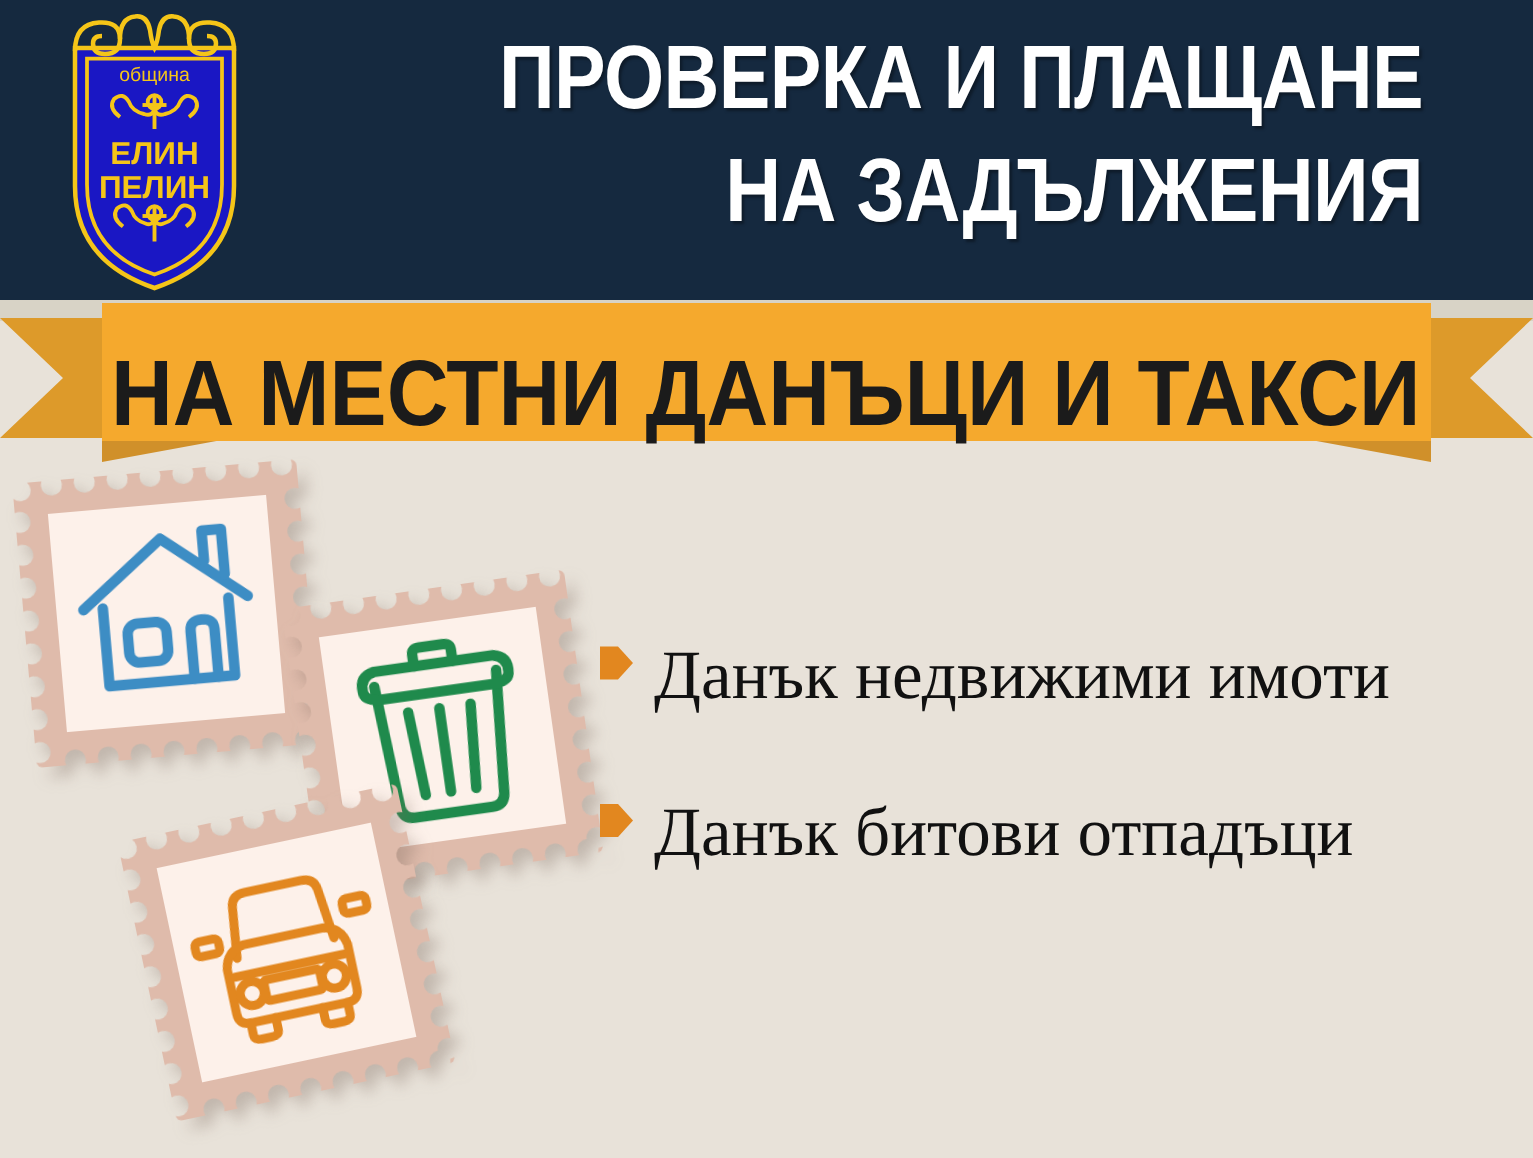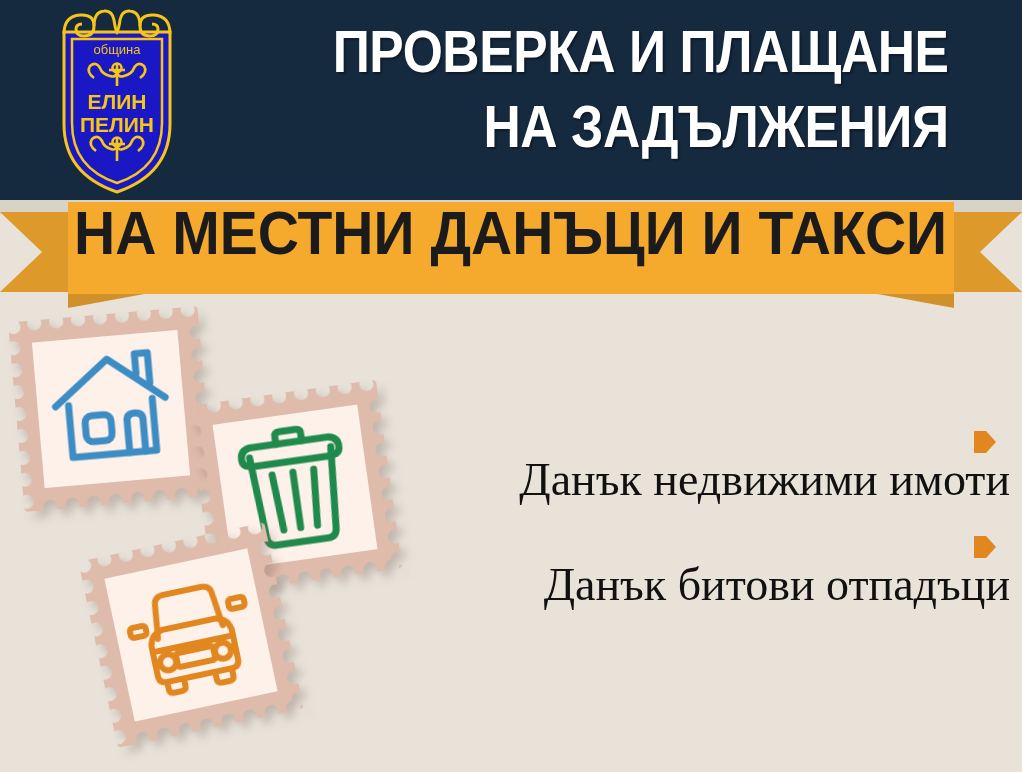--- a/index.html
+++ b/index.html
@@ -33,21 +33,21 @@
   }
   .header-inner {
     position: relative;
     width: 100%;
     height: 100%;
   }
 
   
   .crest {
     position: absolute;
-    left: 42px;
+    left: 28px;
     top: 6px;
     width: 150px;
     height: 190px;
   }
   .crest svg { display: block; }
 
   .title-block {
     position: absolute;
     left: 186px;
     top: 14px;
@@ -103,21 +103,21 @@
   .ribbon-fold.right { right: 68px; clip-path: polygon(0 0, 120px 0, 120px 22px); }
 
   .ribbon-main {
     position: absolute;
     left: 68px;
     top: 2px;
     width: 886px;
     height: 92px;
     background: #f5a92d;
     display: flex;
-    align-items: flex-start;
+    align-items: flex-end;
     justify-content: center;
   }
   .ribbon-text {
     color: #1b1b1b;
     font-family: "Liberation Sans", sans-serif;
     font-weight: bold;
     font-size: 62px;
     line-height: 62px;
     letter-spacing: 0px;
     transform: scaleX(0.92);
@@ -157,23 +157,22 @@
   
   .list {
     position: absolute;
     left: 400px;
     top: 425px;
     width: 610px;
     z-index: 3;
   }
   .list-item {
     display: flex;
-    align-items: flex-end;
+    align-items: flex-start;
     height: 105px;
-    flex-direction: column;
   }
   .bullet {
     width: 22px;
     height: 26px;
     flex: 0 0 22px;
     margin-right: 14px;
     margin-top: 4px;
   }
   .bullet svg { display: block; }
   .item-label {

